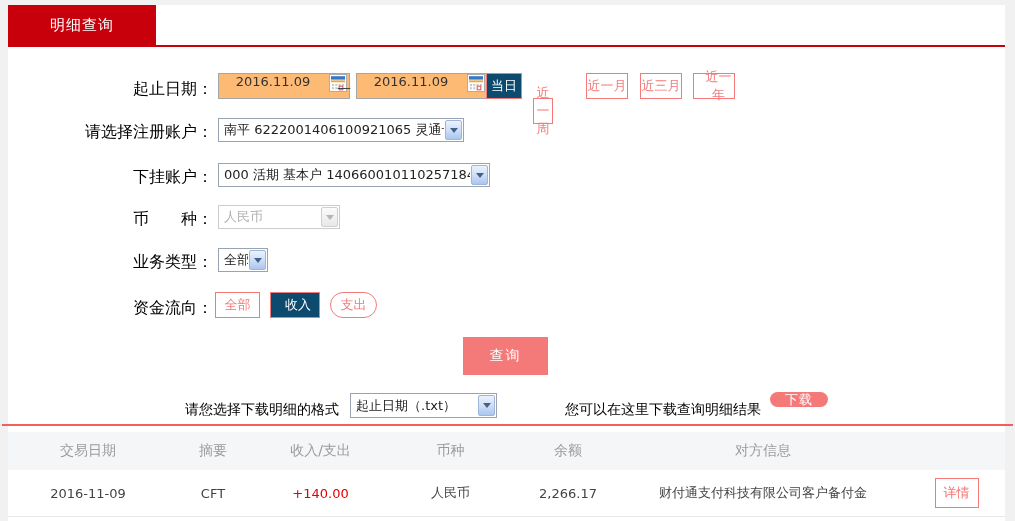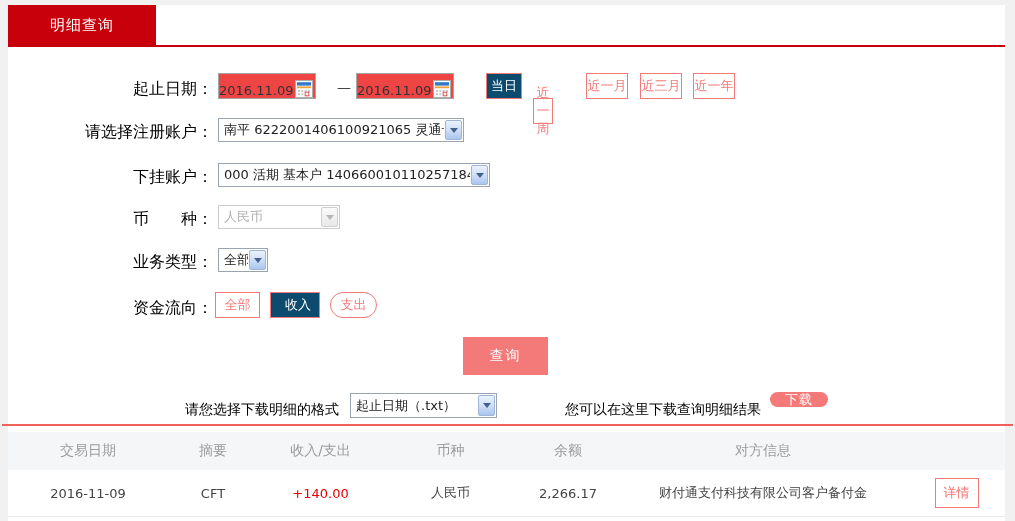--- a/index.html
+++ b/index.html
@@ -20,23 +20,23 @@
     display:flex; align-items:center; justify-content:center; cursor:pointer;
   }
   .tab-underline { position:absolute; left:8px; top:45px; width:997px; height:2px; background:#c7000b; }
   .flabel {
     position:absolute; left:0; width:213px; text-align:right;
     font-size:16px; color:#000000; white-space:pre;
   }
 
   
   .datebox {
-    position:absolute; height:26px; width:98px; background:#ef4444;
+    position:absolute; height:26px; width:132px; background:#fdba74;
     border:1px solid #a6a6a6; font-size:13px; color:#333;
-    display:flex; align-items:flex-end; cursor:text;
+    display:flex; align-items:flex-start; cursor:text;
   }
   .datebox .dval { flex:1; text-align:center; padding-right:2px; }
   .cal { width:18px; height:18px; margin-right:2px; flex:0 0 18px; cursor:pointer; }
   .dash { position:absolute; font-size:14px; color:#444; }
 
   
   .sbtn {
     position:absolute; height:26px; font-size:13px; text-align:center;
     display:flex; align-items:center; justify-content:center; cursor:pointer;
   }
@@ -146,21 +146,21 @@
         <rect x="3" y="13.2" width="2" height="2"></rect>
           <rect x="6.3" y="13.2" width="2" height="2"></rect>
       </g>
       <rect x="10.2" y="12.2" width="3.6" height="3.6" fill="#ffffff" stroke="#d9534f"></rect>
     </svg>
   </div>
   <div class="sbtn fill" style="left:486px; top:73px; width:36px;">当日</div>
   <div class="sbtn line" style="left:533px; top:82px; width:20px;margin-top:16px;">近一周</div>
   <div class="sbtn line" style="left:586px; top:73px; width:42px;">近一月</div>
   <div class="sbtn line" style="left:640px; top:73px; width:42px;">近三月</div>
-  <div class="sbtn line" style="left:693px; top:73px; width:42px;">近一年</div>
+  <div class="sbtn line" style="left:693px; top:73px; width:42px;padding-left:9px;">近一年</div>
 
   <div class="flabel" style="top:122px;">请选择注册账户：</div>
   <div class="sel" style="left:218px; top:118px; width:246px;">
     <span class="stext">南平 6222001406100921065 灵通卡</span>
     <span class="sarrow"></span>
   </div>
 
   <div class="flabel" style="top:167px;">下挂账户：</div>
   <div class="sel" style="left:218px; top:163px; width:272px;">
     <span class="stext">000 活期 基本户 1406600101102571848</span>

